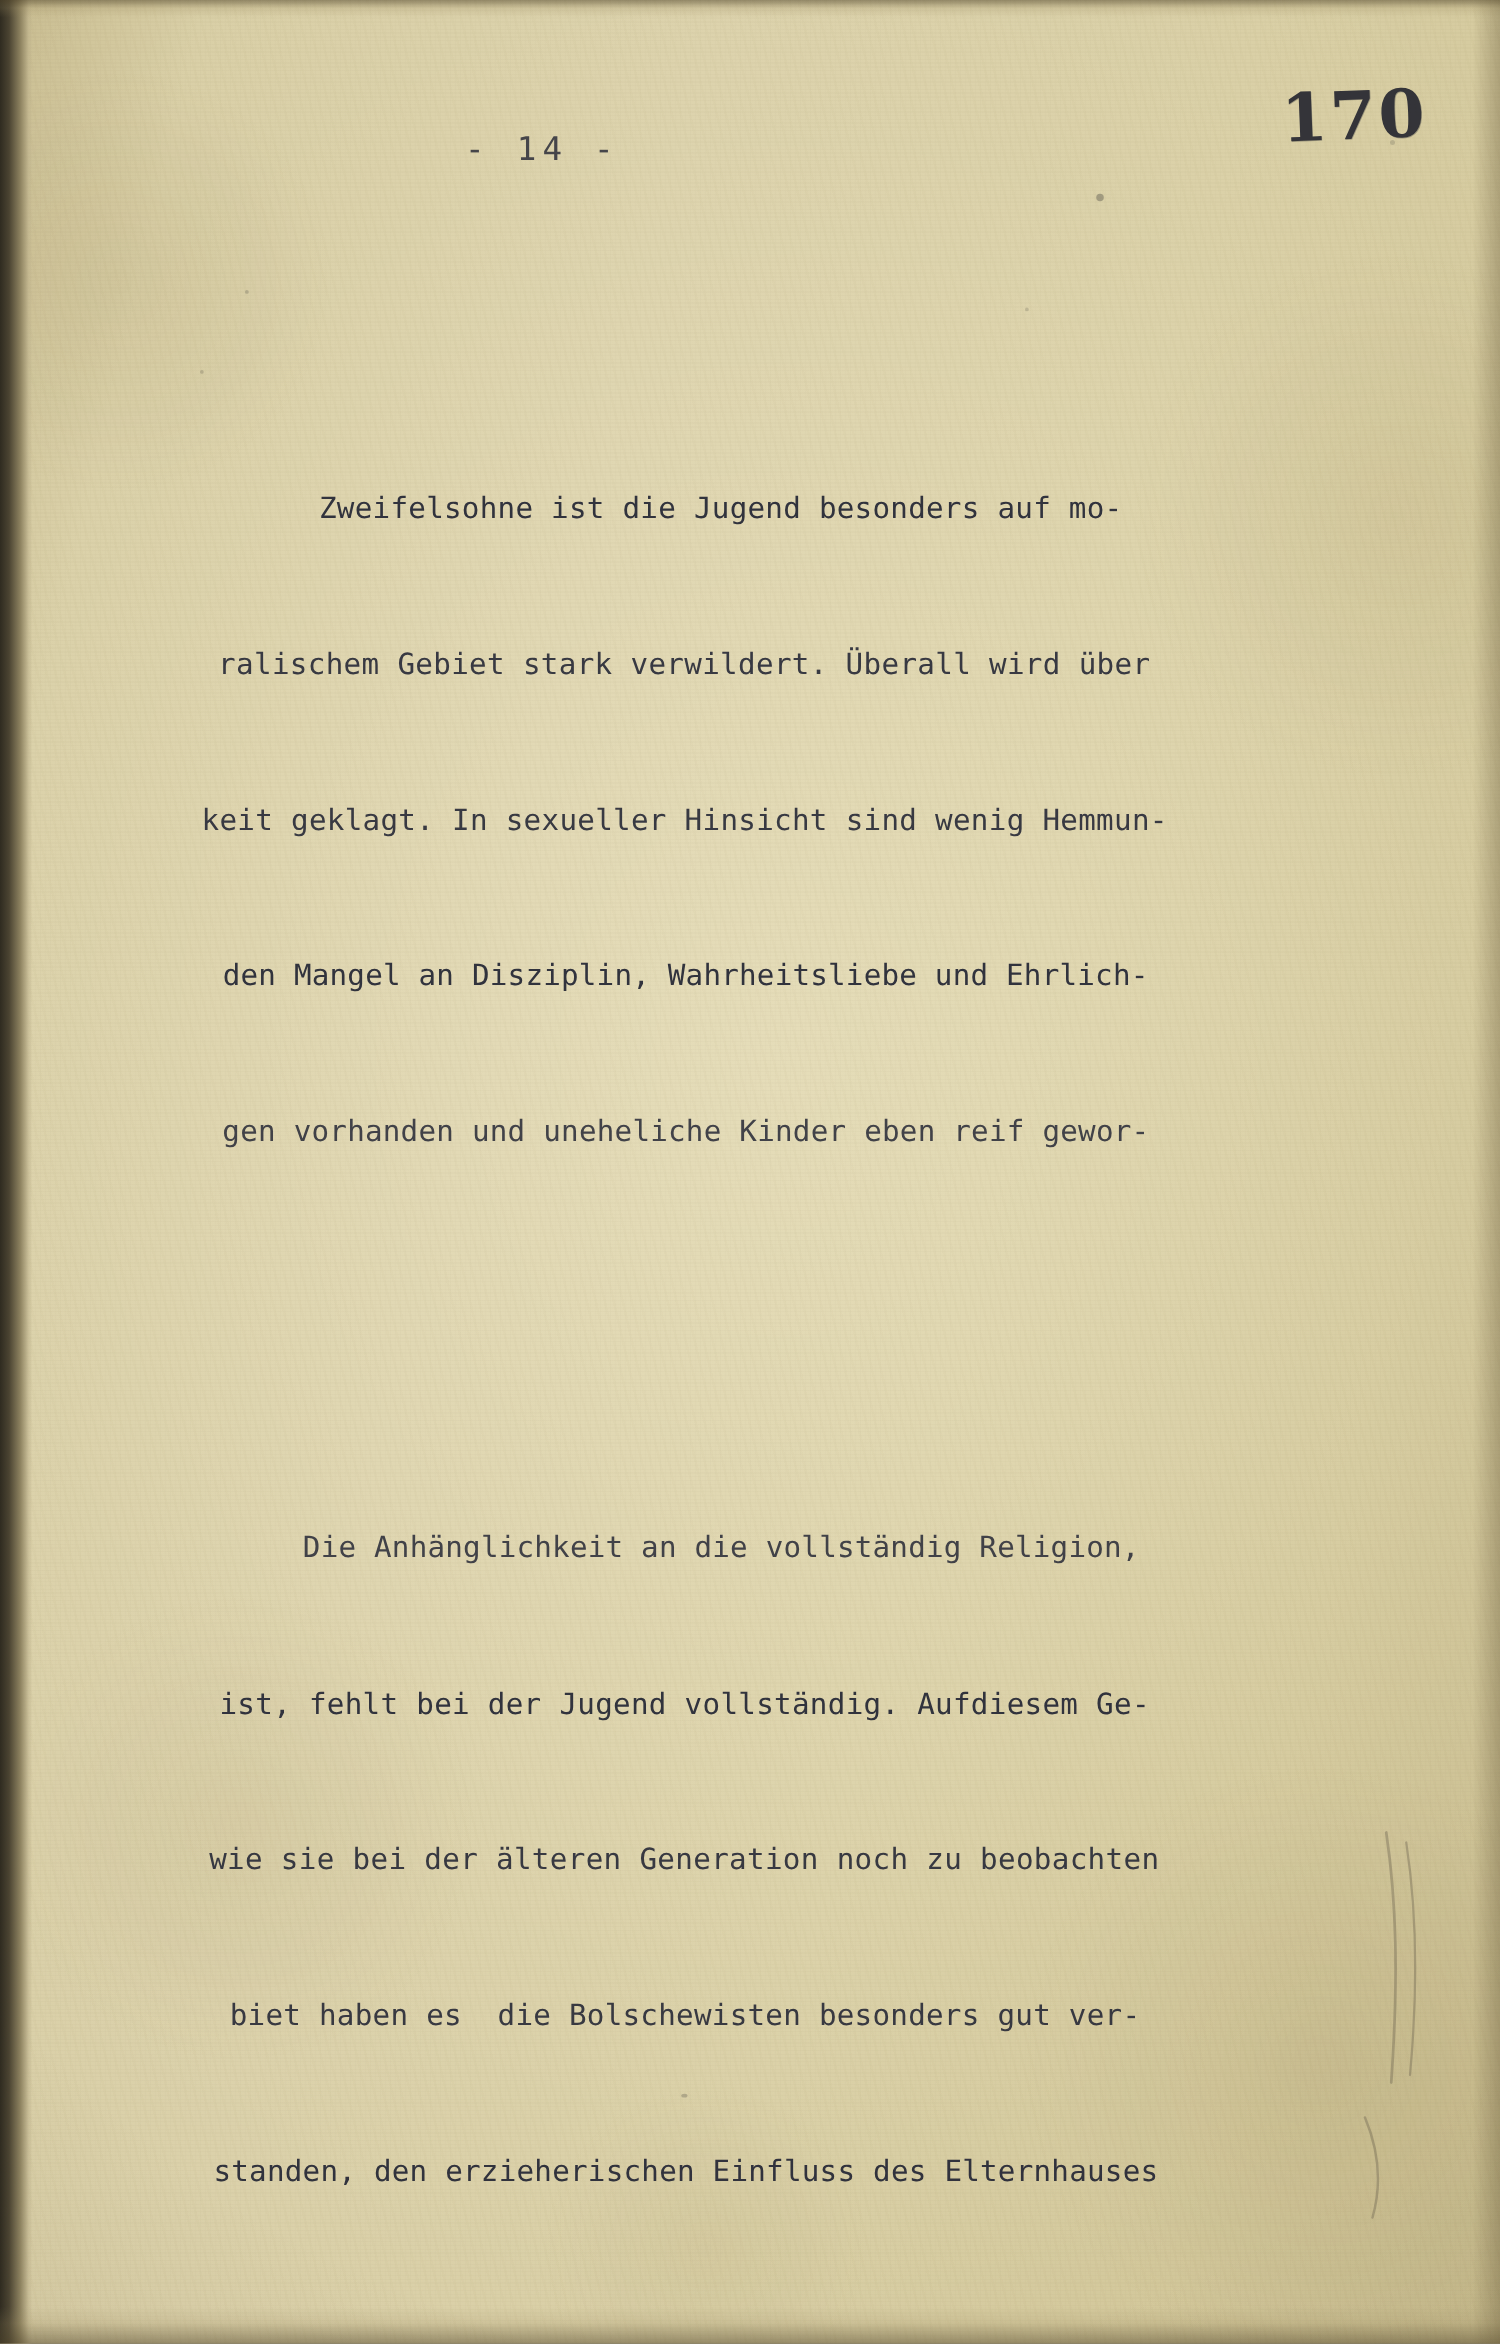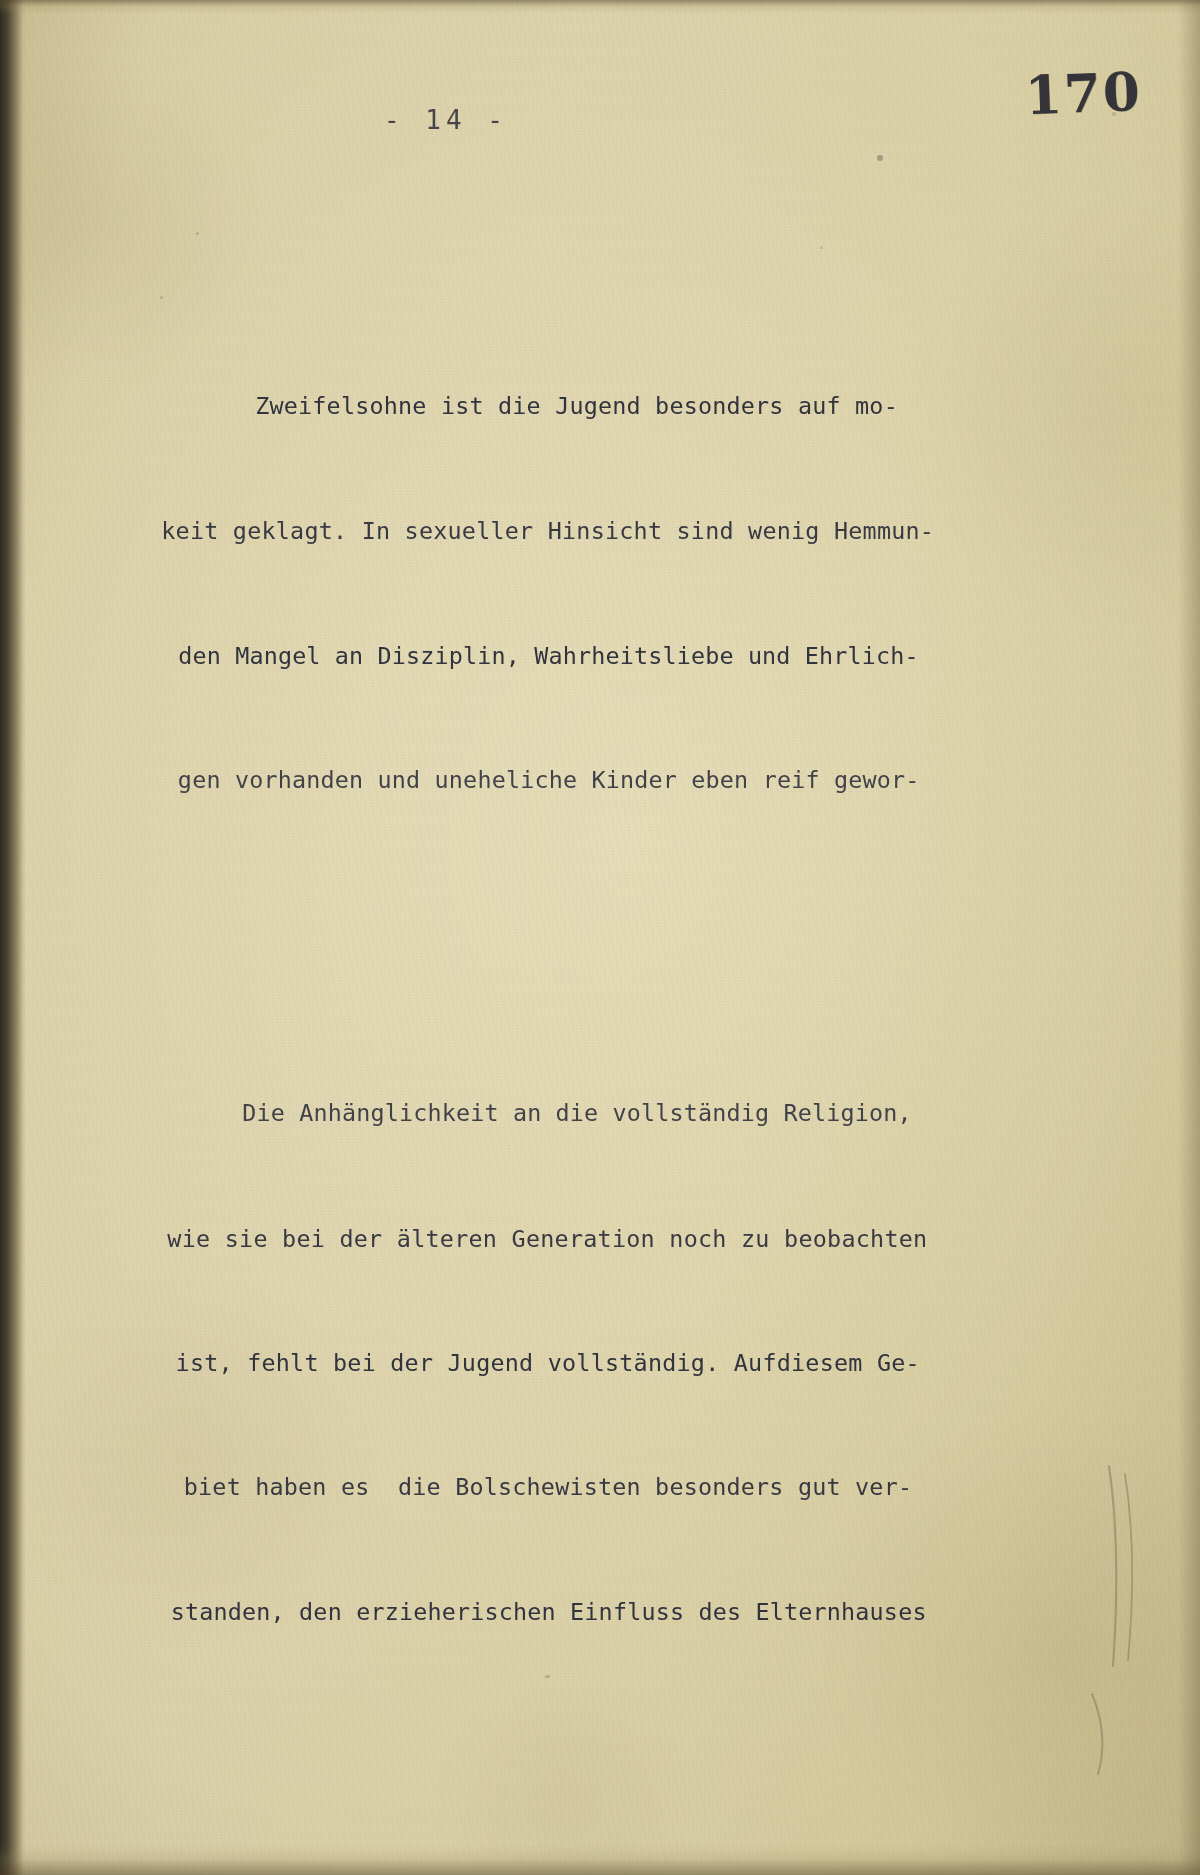--- a/index.html
+++ b/index.html
@@ -84,21 +84,21 @@
     color: #23242e;
     transform: rotate(-2.2deg);
     opacity: .90;
     text-shadow: 0.5px 0.5px 0 rgba(35,36,46,0.35);
   }
 
   
   .folio {
     position: absolute;
     top: 105px;
-    left: 384px;
+    left: 372px;
     font-size: 26px;
     letter-spacing: 5px;
     color: #30313c;
     opacity: .87;
   }
 
   
   .body {
     position: absolute;
     top: 178px;
@@ -162,29 +162,30 @@
   <div class="speck" style="left:1112px; top:112px; width:4px; height:4px; opacity:.22;"></div>
 
   <div class="page-stamp">170</div>
 
   <div class="folio">- 14 -</div>
 
   <div class="body">
 
     <div class="para">
       <span class="line j1 fade-c">    Zweifelsohne ist die Jugend besonders auf mo-</span>
+      <span class="line j2 fade-a">ralischem Gebiet stark verwildert. Überall wird über</span>
       <span class="line j4 fade-a">keit geklagt. In sexueller Hinsicht sind wenig Hemmun-</span>
       <span class="line j3 fade-c">den Mangel an Disziplin, Wahrheitsliebe und Ehrlich-</span>
       <span class="line j5 fade-b">gen vorhanden und uneheliche Kinder eben reif gewor-</span>
     </div>
 
     <div class="para">
       <span class="line j3 fade-b">    Die Anhänglichkeit an die vollständig Religion,</span>
+      <span class="line j4 fade-c">ist, fehlt bei der Jugend vollständig. Aufdiesem Ge-</span>
       <span class="line j2 fade-a">wie sie bei der älteren Generation noch zu beobachten</span>
-      <span class="line j4 fade-c">ist, fehlt bei der Jugend vollständig. Aufdiesem Ge-</span>
       <span class="line j1 fade-a">biet haben es  die Bolschewisten besonders gut ver-</span>
       <span class="line j5 fade-c">standen, den erzieherischen Einfluss des Elternhauses</span>
       
       
       
       
       
       
       
     </div>

